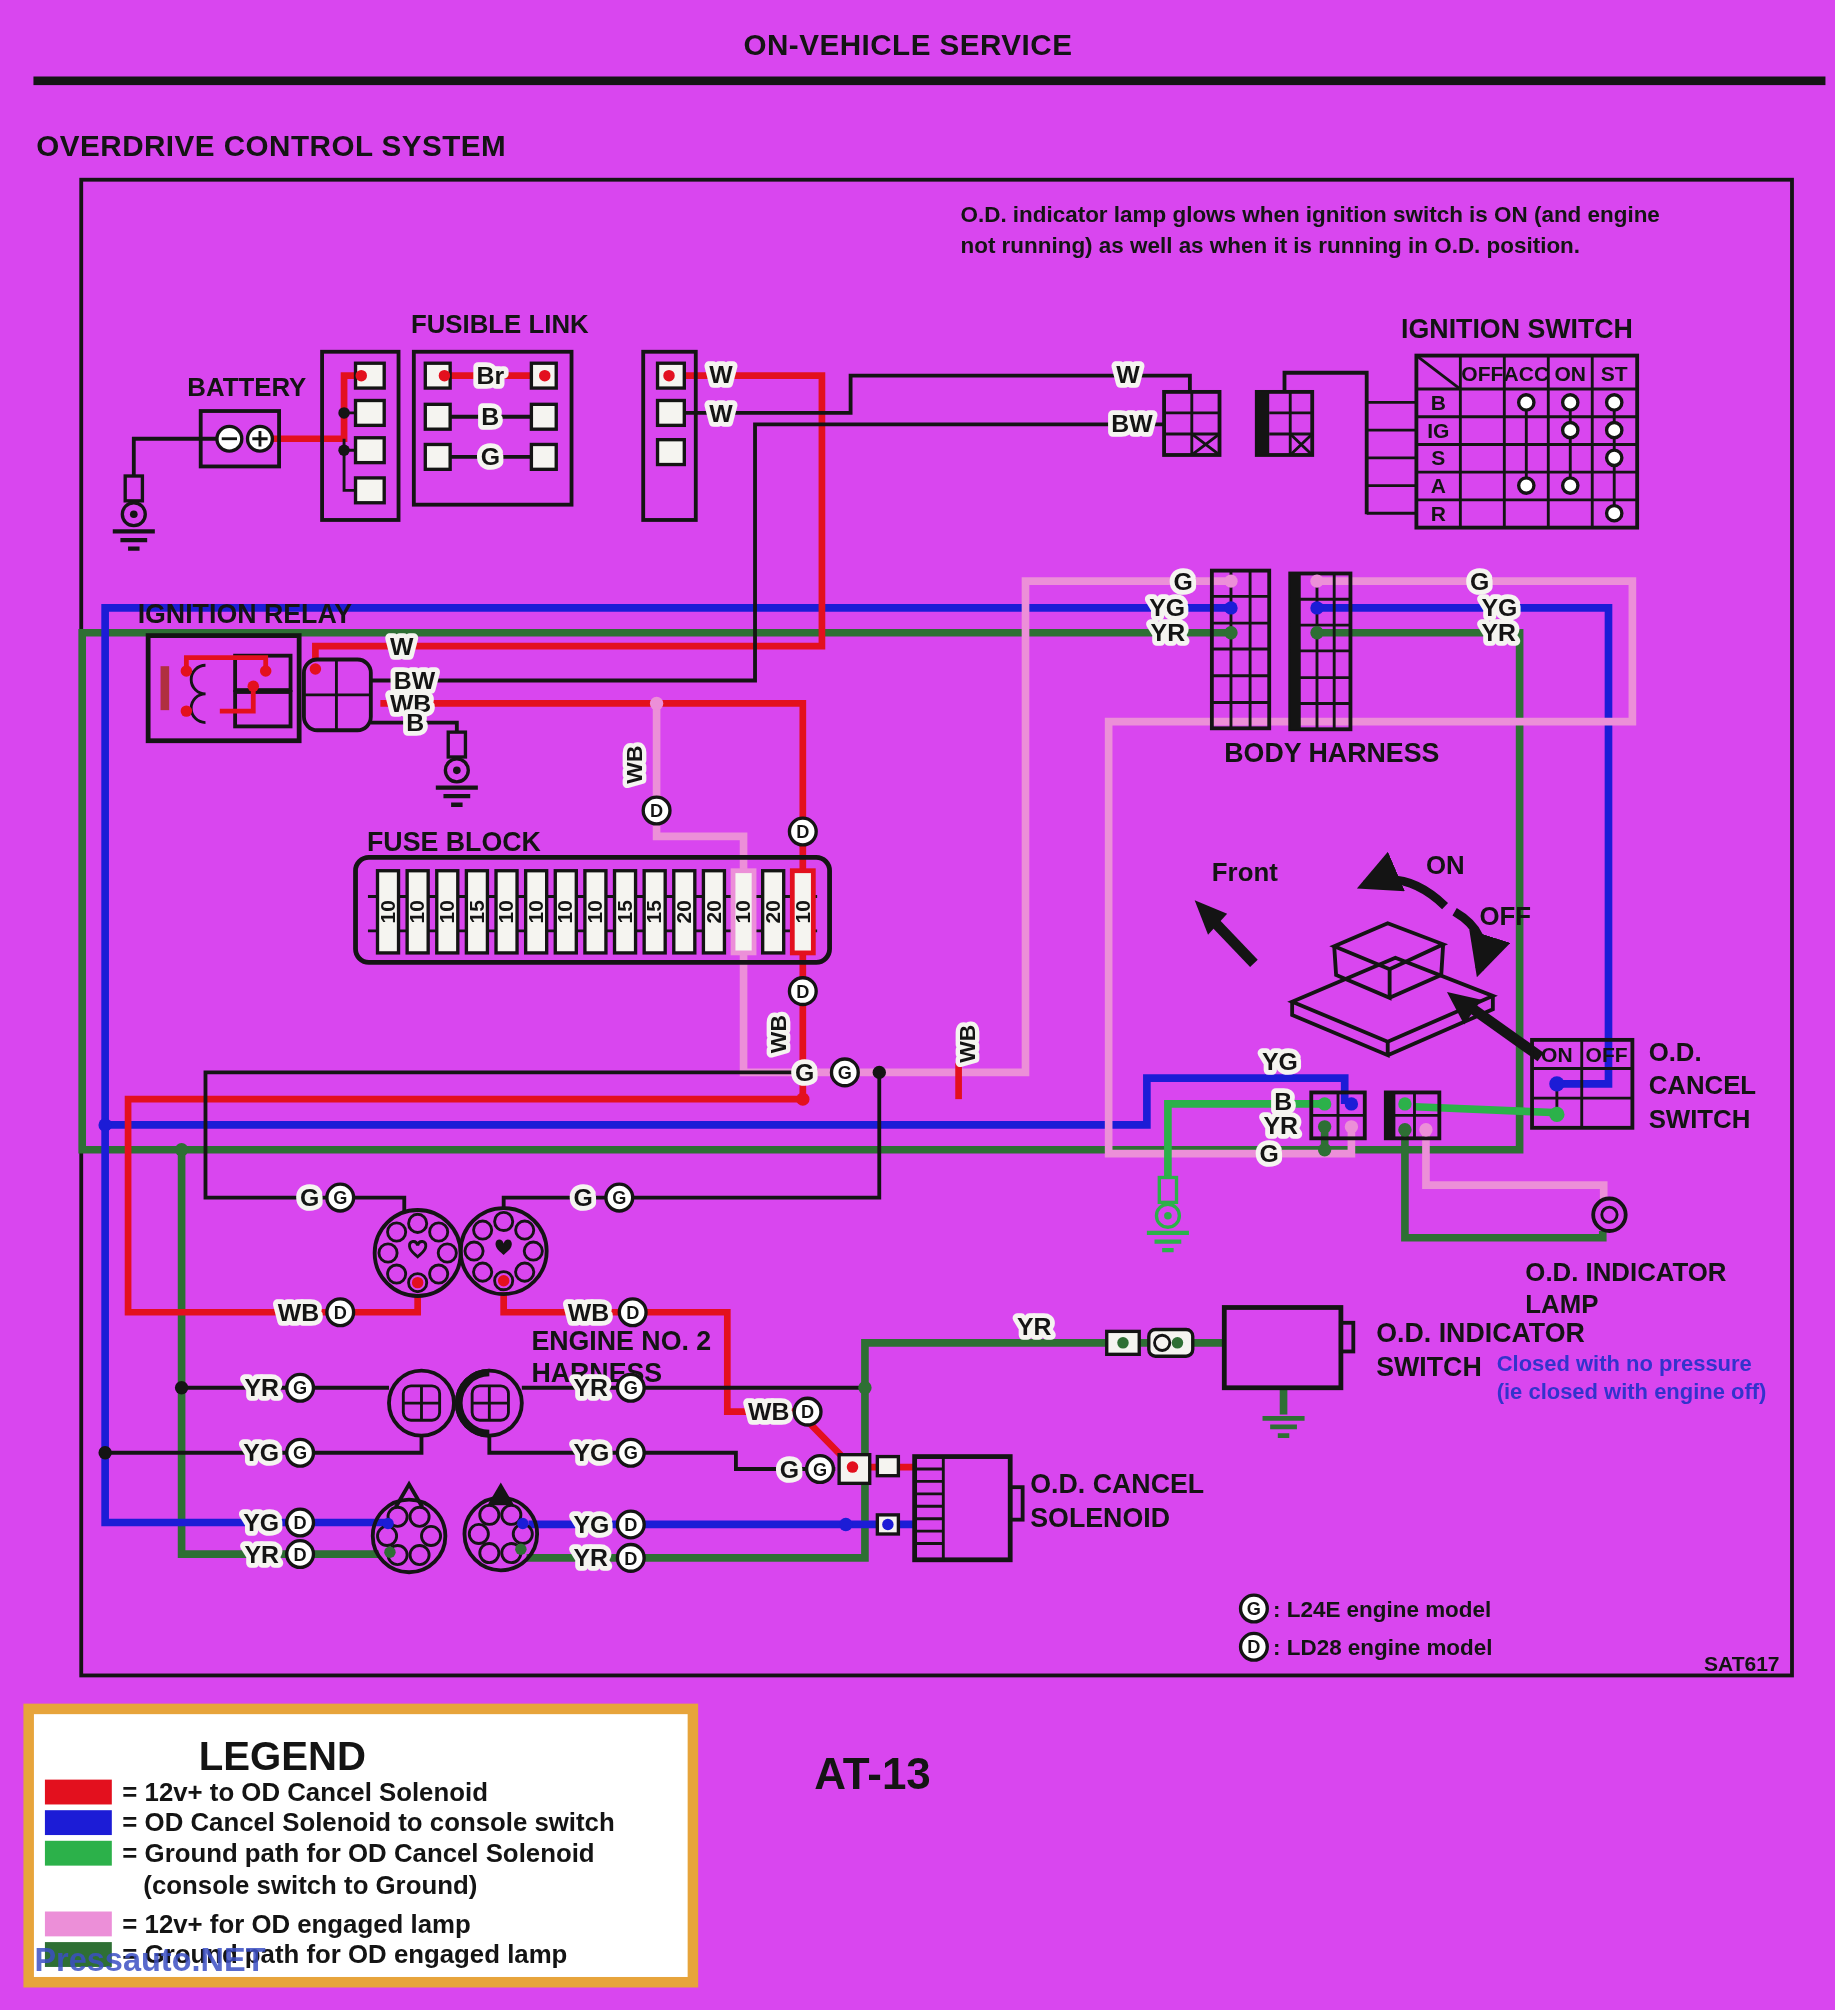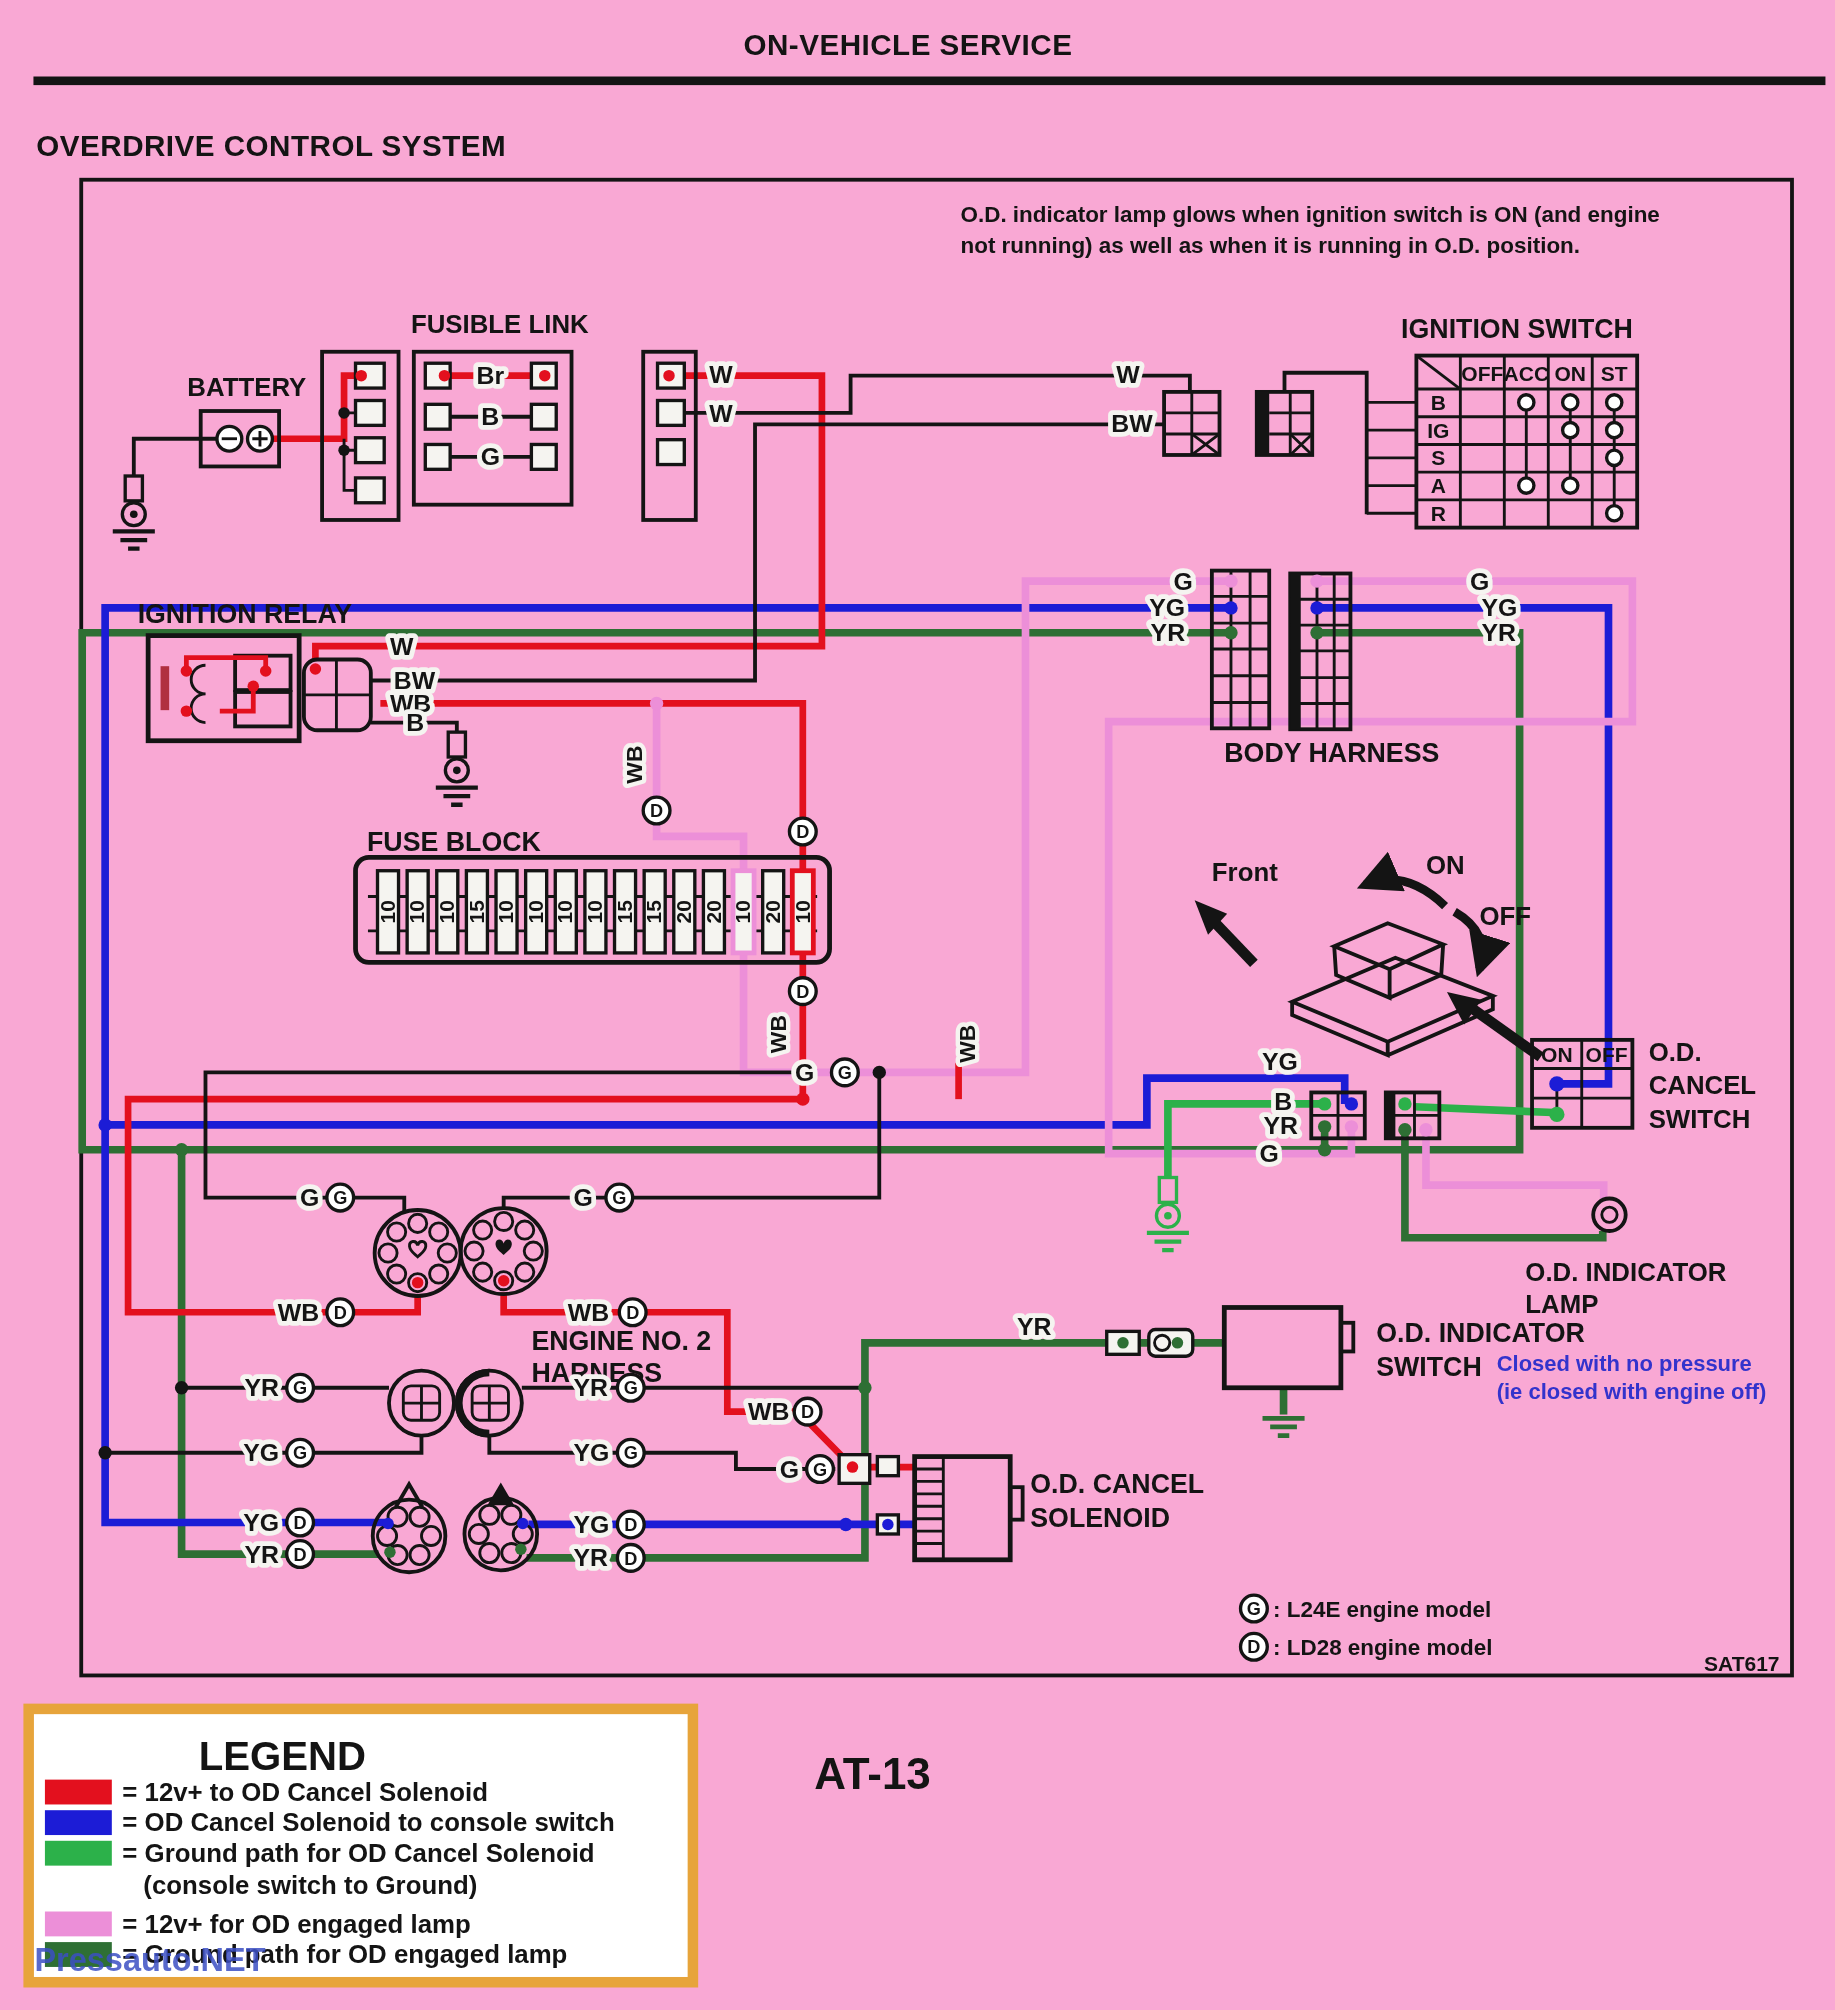--- a/index.html
+++ b/index.html
@@ -1,16 +1,16 @@
 <!DOCTYPE html>
 <html><head>
 <meta charset="utf-8">
 <style>
   html,body{margin:0;padding:0;background:#f5f4f0;}
-  #page{width:1835px;height:2010px;position:relative;background:#f9a8d4;}
+  #page{width:1835px;height:2010px;position:relative;background:#d946ef;}
   svg{display:block;}
   text{font-family:"Liberation Sans","DejaVu Sans",sans-serif;font-weight:700;fill:#141414;}
   .t31{font-size:31px;letter-spacing:.5px}
   .t28{font-size:28px}
   .t27{font-size:27px}
   .t24{font-size:23.5px}
   .t22{font-size:22px}
   .mid{text-anchor:middle}
   .end{text-anchor:end}
   .wl{font-size:26px;paint-order:stroke;stroke:#f5f4f0;stroke-width:10px;stroke-linejoin:round}

